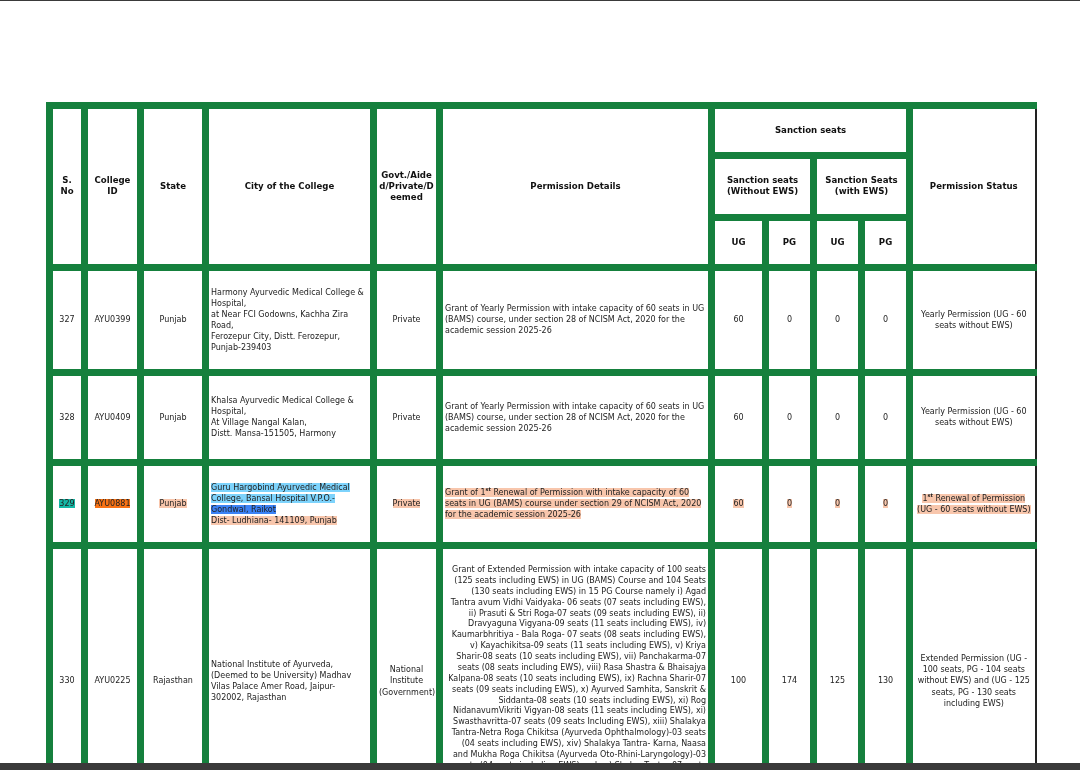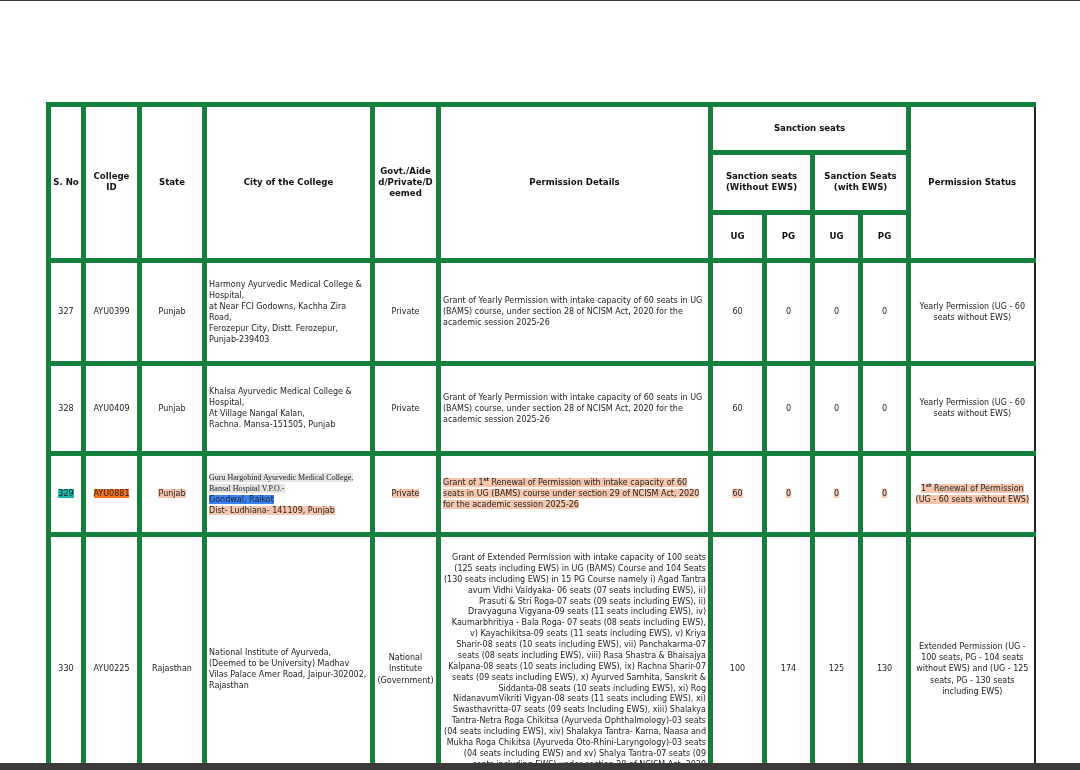--- a/index.html
+++ b/index.html
@@ -12,21 +12,21 @@
   .top-rule { position: absolute; left: 0; top: 0; width: 1080px; height: 1px; background: #3a3a3a; }
   .bottom-bar { position: absolute; left: 0; top: 763px; width: 1080px; height: 7px; background: #3a3a3a; }
   table.grid {
     position: absolute; left: 46px; top: 102px;
     width: 986px;
     border-collapse: collapse;
     table-layout: fixed;
     font-size: 8px;
   }
   table.grid td, table.grid th {
-    border: 5px solid #15803d;
+    border: 7px solid #15803d;
     padding: 16px 2px;
     vertical-align: middle;
     line-height: 1.38;
     overflow: hidden;
   }
   table.grid th { font-weight: bold; text-align: center; font-size: 8.6px; line-height: 1.3; color: #111; }
   .thick-r { border-right: 2px solid #222 !important; }
   .c { text-align: center; }
   .l { text-align: left; }
   .hl { background: #f8c6ac; }
@@ -104,37 +104,37 @@
       <td class="c thick-r">Yearly Permission (UG - 60 seats without EWS)</td>
     </tr>
 
     <tr class="row-2">
       <td class="c">328</td>
       <td class="c">AYU0409</td>
       <td class="c">Punjab</td>
       <td class="l thick-r">
         <div>Khalsa Ayurvedic Medical College &amp; Hospital,</div>
         <div>At Village Nangal Kalan,</div>
-        <div>Rachna. Mansa-151505, Punjab</div>
+        <div>Distt. Mansa-151505, Harmony</div>
       </td>
       <td class="c">Private</td>
       <td class="l">Grant of Yearly Permission with intake capacity of 60 seats in UG (BAMS) course, under section 28 of NCISM Act, 2020 for the academic session 2025-26</td>
       <td class="c">60</td>
       <td class="c">0</td>
       <td class="c">0</td>
       <td class="c">0</td>
       <td class="c thick-r">Yearly Permission (UG - 60 seats without EWS)</td>
     </tr>
 
     <tr class="row-3">
       <td class="c"><span class="hl" style="background: #14b8a6;">329</span></td>
       <td class="c"><span class="hl" style="background: #f97316;">AYU0881</span></td>
       <td class="c"><span class="hl" style="background: rgb(248, 198, 172);">Punjab</span></td>
       <td class="l thick-r">
-        <span class="hl" style="background: #e5e5e5; font-family: Liberation Serif, serif;">Guru Hargobind Ayurvedic Medical College, Bansal Hospital V.P.O.-</span><br>
+        <span class="hl" style="background: #7dd3fc;">Guru Hargobind Ayurvedic Medical College, Bansal Hospital V.P.O.-</span><br>
         <span class="hl" style="background: #3b82f6;">Gondwal, Raikot</span><br>
         <span class="hl" style="background: rgb(248, 198, 172); text-align: right;">Dist- Ludhiana- 141109, Punjab</span>
       </td>
       <td class="c"><span class="hl" style="background: rgb(248, 198, 172);">Private</span></td>
       <td class="l"><span class="hl" style="background: rgb(248, 198, 172);"><span>Grant of 1</span><sup>st</sup><span> Renewal of Permission with intake capacity of 60 seats in UG (BAMS) course under section 29 of NCISM Act, 2020 for the academic session 2025-26</span></span></td>
       <td class="c"><span class="hl" style="background: rgb(248, 198, 172);">60</span></td>
       <td class="c"><span class="hl" style="background: rgb(248, 198, 172);">0</span></td>
       <td class="c"><span class="hl" style="background: rgb(248, 198, 172);">0</span></td>
       <td class="c"><span class="hl" style="background: rgb(248, 198, 172);">0</span></td>
       <td class="c thick-r"><span class="hl" style="background: rgb(248, 198, 172);"><span>1</span><sup>st</sup><span> Renewal of Permission (UG - 60 seats without EWS)</span></span></td>

